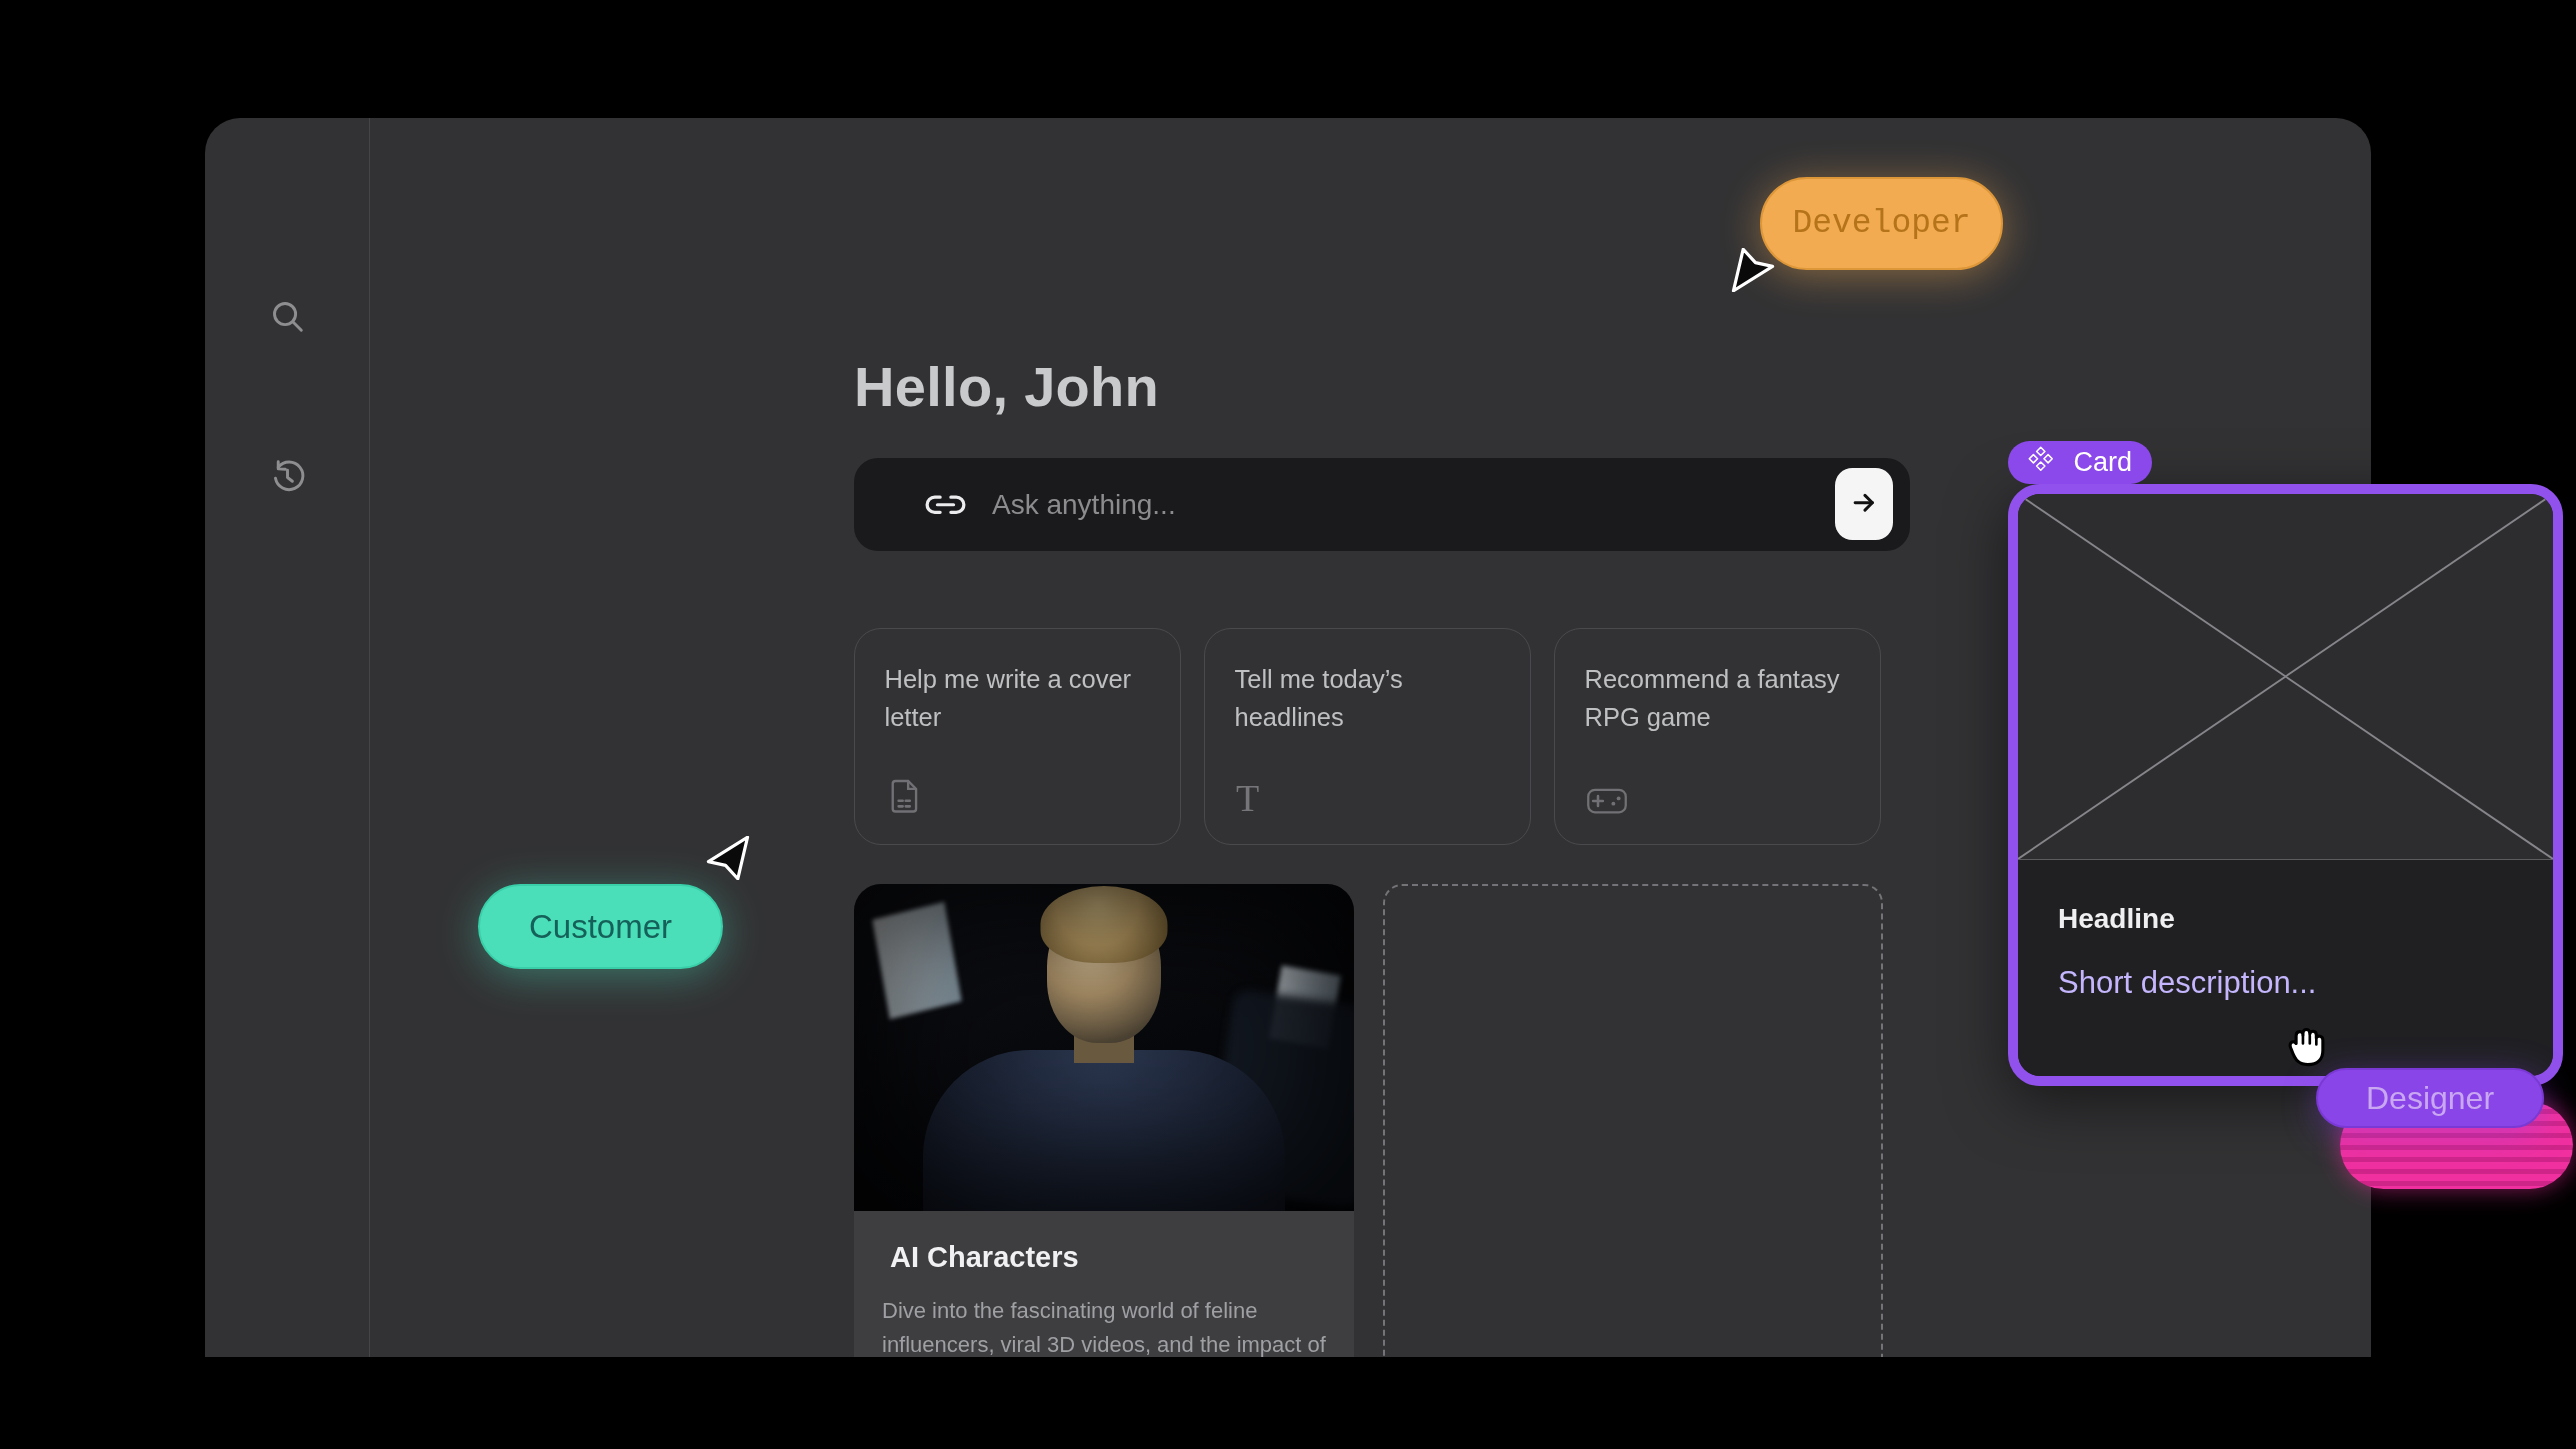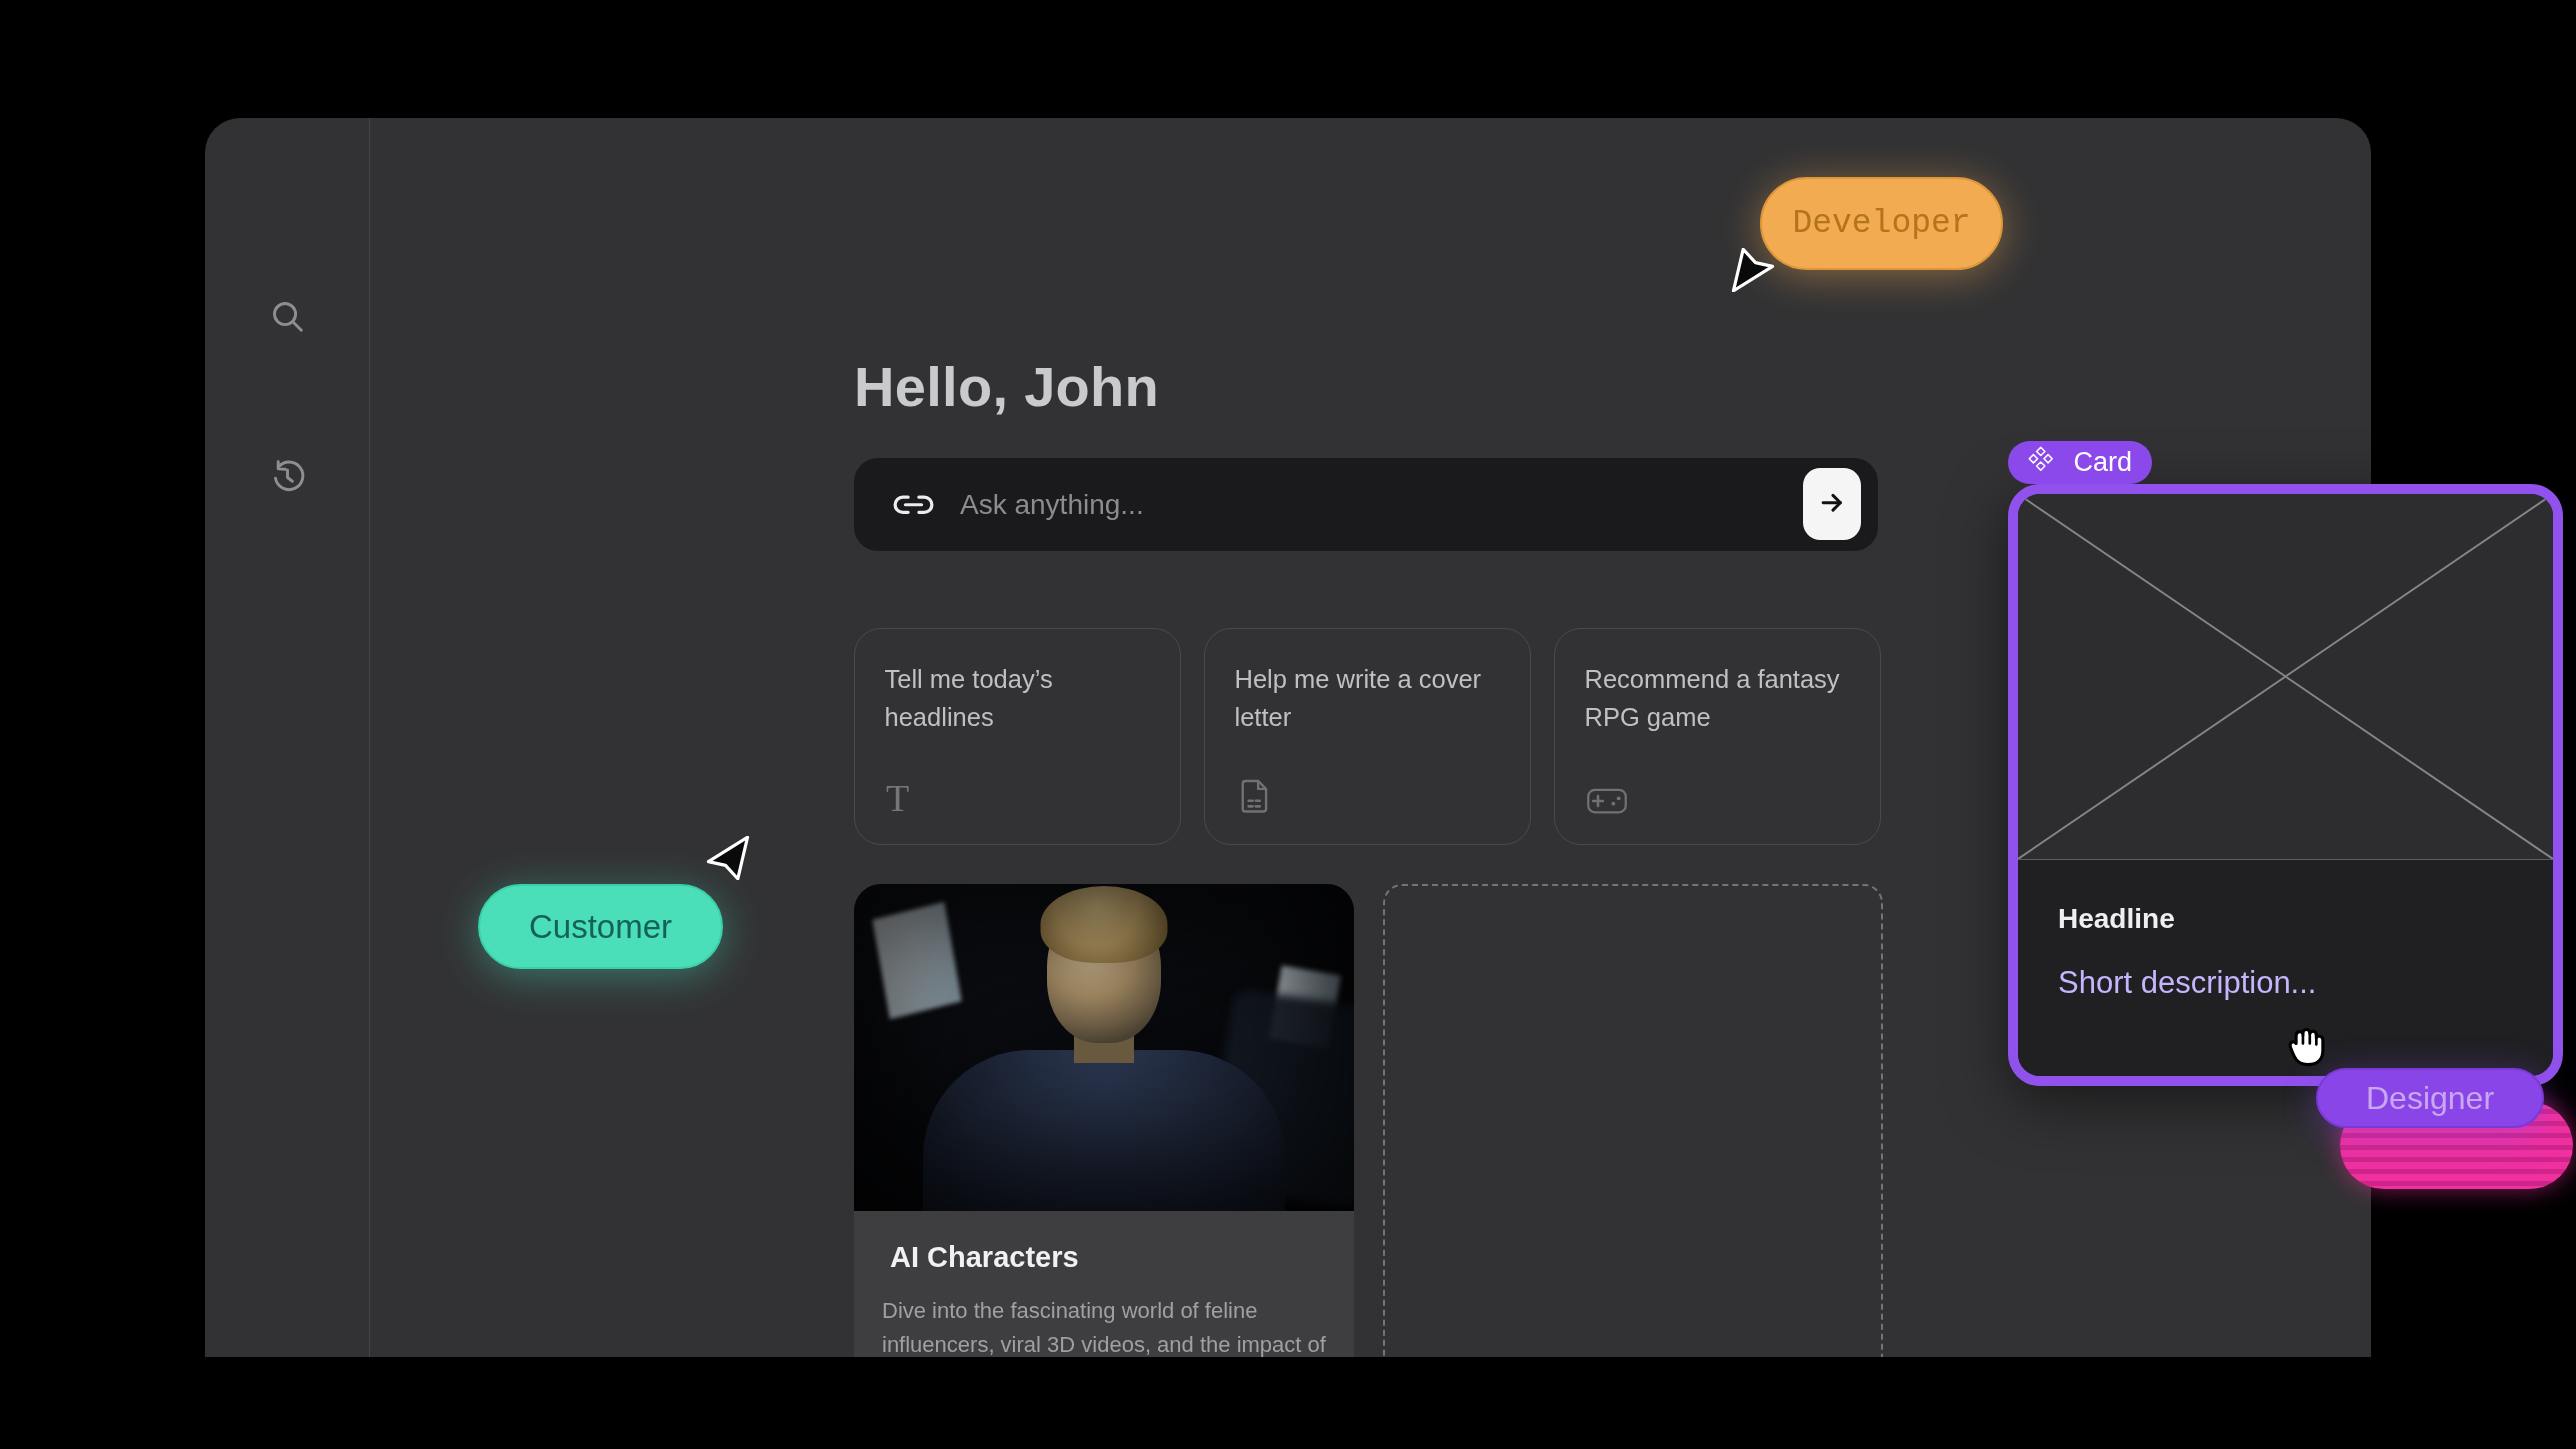--- a/index.html
+++ b/index.html
@@ -9,21 +9,21 @@
   
   .window{position:absolute;left:205px;top:118px;width:2166px;height:1239px;
     background:#323234;border-radius:35px 35px 0 0;overflow:hidden;}
   .sidebar{position:absolute;left:0;top:0;width:164px;height:100%;border-right:1.3px solid #454549;}
   .icon-btn{position:absolute;left:52px;width:60px;height:60px;display:flex;align-items:center;justify-content:center;border-radius:13.4px;cursor:pointer;}
   .icon-btn svg{display:block;}
 
   .greeting{position:absolute;left:649px;top:236px;margin:0;font-size:56px;font-weight:700;color:#c9cacc;letter-spacing:0.3px;}
 
   
-  .ask{position:absolute;left:649px;top:340px;width:1024px;height:93px;background:#1a1a1d;border-radius:24px;display:flex;align-items:center;}
+  .ask{position:absolute;left:649px;top:340px;width:1024px;height:93px;background:#1a1a1d;border-radius:24px;display:flex;align-items:center;padding-left:32px;}
   .ask .linkicon{margin-left:38px;flex:0 0 auto;display:flex;}
   .ask input{flex:1;background:transparent;border:none;outline:none;color:#d8d8da;font-size:28px;margin-left:23px;font-family:inherit;}
   .ask input::placeholder{color:#8c8c8f;}
   .send-btn{position:absolute;right:17.4px;top:10px;width:58px;height:72px;background:#f5f5f5;border:none;border-radius:17.4px;display:flex;align-items:center;justify-content:center;cursor:pointer;}
 
   
   .suggestions{position:absolute;left:649px;top:510px;display:flex;gap:23px;}
   .sugg{position:relative;width:327px;height:217px;border:1.3px solid #4a4a4e;border-radius:27px;box-sizing:border-box;padding:31px 29.5px;cursor:pointer;}
   .sugg .lbl{font-size:25.5px;line-height:1.5;color:#bfc0c2;}
   .sugg .sicon{position:absolute;left:31px;bottom:27px;color:#76767a;}
@@ -114,32 +114,32 @@
           <svg width="29.5" height="29.5" viewBox="0 0 24 24" fill="none">
             <path d="M5 12 H19" stroke="#111" stroke-width="2.4" stroke-linecap="round"></path>
             <path d="M13 6 L19 12 L13 18" stroke="#111" stroke-width="2.4" stroke-linecap="round" stroke-linejoin="round"></path>
           </svg>
         </span>
       </button>
     </div>
 
     <div class="suggestions">
       <div class="sugg">
-        <div class="lbl">Tell me today’s headlines</div>
-        <span class="sicon t-glyph">T</span>
-      </div>
-      <div class="sugg">
         <div class="lbl">Help me write a cover letter</div>
         <span class="sicon">
           <svg width="38" height="38" viewBox="0 0 48 48" fill="none">
             <path d="M12 5 h16 l10 10 v25 a3.5 3.5 0 0 1 -3.5 3.5 h-22.5 a3.5 3.5 0 0 1 -3.5 -3.5 V8.5 a3.5 3.5 0 0 1 3.5 -3.5 z" stroke="#717175" stroke-width="3"></path>
             <path d="M28 5 V15 H38" stroke="#717175" stroke-width="3"></path>
             <path d="M16 30 h5 M25 30 h5 M16 37 h5 M25 37 h5" stroke="#717175" stroke-width="3.4" stroke-linecap="round"></path>
           </svg>
         </span>
+      </div>
+      <div class="sugg">
+        <div class="lbl">Tell me today’s headlines</div>
+        <span class="sicon t-glyph">T</span>
       </div>
       <div class="sugg">
         <div class="lbl">Recommend a fantasy RPG game</div>
         <span class="sicon">
           <svg width="42" height="28" viewBox="0 0 56 36" fill="none">
             <rect x="3" y="3" width="50" height="30" rx="9" stroke="#717175" stroke-width="3"></rect>
             <path d="M16 11.5 V24.5 M9.5 18 H22.5" stroke="#717175" stroke-width="3.4" stroke-linecap="round"></path>
             <circle cx="36.5" cy="21.5" r="2.6" fill="#717175"></circle>
             <circle cx="43.5" cy="14.5" r="2.6" fill="#717175"></circle>
           </svg>

